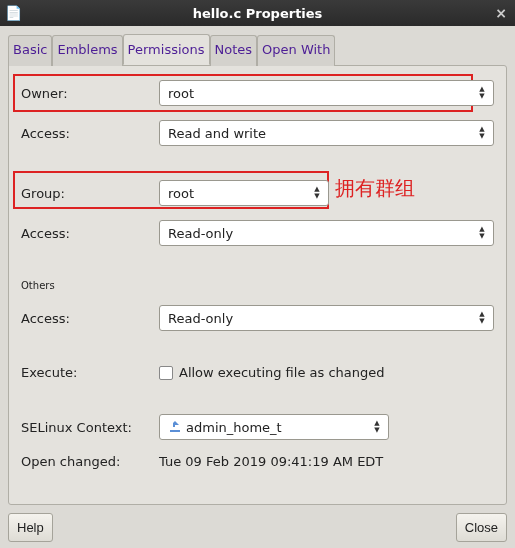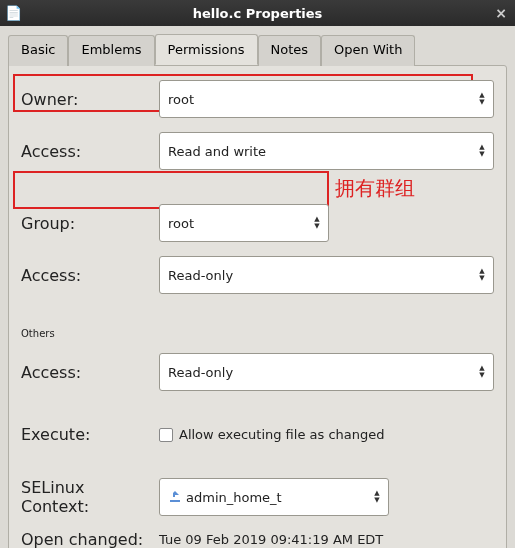--- a/index.html
+++ b/index.html
@@ -53,28 +53,28 @@
       display: flex;
       flex-direction: column;
     }
     .tabs {
       display: flex;
       border-bottom: none;
       position: relative;
       z-index: 2;
     }
     .tab {
-      padding: 6px 12px;
+      padding: 6px 4px;
       border: 1px solid #b0aea6;
       background: #d4d2cd;
       border-bottom: none;
       margin-right: 0px;
       cursor: pointer;
       border-radius: 3px 3px 0 0;
-      color: #000000;
+      color: #4c1d95;
       position: relative;
       top: 1px;
     }
     .tab.active {
       background: #e4e2dd;
       font-weight: normal;
       border-bottom: 1px solid #e4e2dd;
       padding-top: 7px;
       padding-bottom: 7px;
       top: 0;
@@ -88,26 +88,26 @@
       position: relative;
     }
     .form-grid {
       display: grid;
       grid-template-columns: 130px 1fr;
       row-gap: 14px;
       column-gap: 8px;
       align-items: center;
       color: #222;
     }
-    .label { font-size: 16px; }
+    .label { font-size: 13px; }
     .combo {
       background: #fff;
       border: 1px solid #9a988f;
       border-radius: 3px;
-      height: 38px;
+      height: 26px;
       display: flex;
       align-items: center;
       padding: 0 22px 0 8px;
       position: relative;
       cursor: pointer;
     }
     .combo .spinner {
       position: absolute;
       right: 4px;
       top: 2px;

